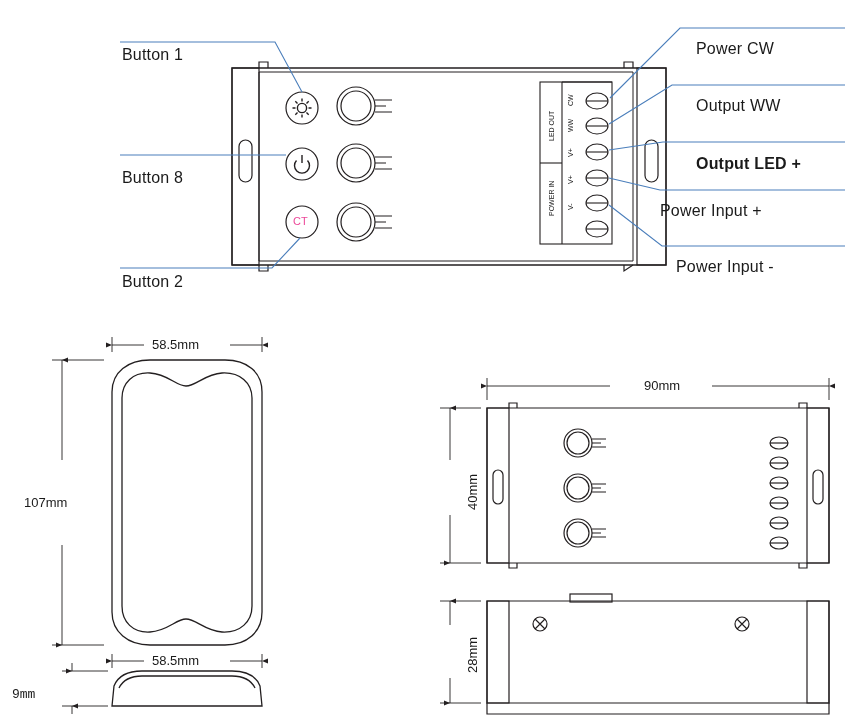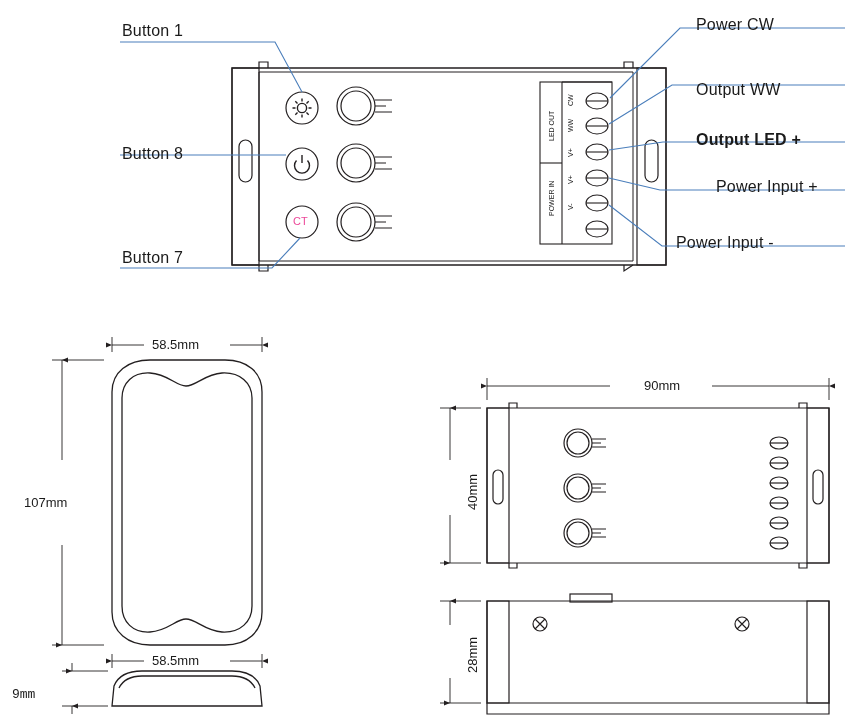--- a/index.html
+++ b/index.html
@@ -12,20 +12,21 @@
     overflow:hidden;
   }
   .stage{position:absolute;left:0;top:0;width:867px;height:719px;}
   svg.layer{position:absolute;left:0;top:0;width:867px;height:719px;}
   .lbl{
     position:absolute;
     font-size:16px;
     color:#1a1a1a;
     white-space:nowrap;
     letter-spacing:.2px;
+    margin-top:24px;
   }
   .dim{
     position:absolute;
     font-size:13px;
     color:#1a1a1a;
     white-space:nowrap;
   }
   .tiny{
     position:absolute;
     font-size:7px;
@@ -251,26 +252,26 @@
     <g stroke="#231f20" fill="none" stroke-width="0.9">
       <line x1="481" y1="601" x2="440" y2="601"></line>
       <line x1="481" y1="703" x2="440" y2="703"></line>
       <line x1="450" y1="601" x2="450" y2="625" marker-start="url(#arrN)"></line>
       <line x1="450" y1="678" x2="450" y2="703" marker-end="url(#arrS)"></line>
     </g>
   </svg>
 
   <div class="lbl" style="left:122px;top:22px;">Button 1</div>
   <div class="lbl" style="left:122px;top:145px;">Button 8</div>
-  <div class="lbl" style="left:122px;top:249px;">Button 7</div>
+  <div class="lbl" style="left:122px;top:249px;">Button 2</div>
 
   <div class="lbl" style="left:696px;top:16px;">Power CW</div>
-  <div class="lbl" style="left:696px;top:81px;">Output WW</div>
+  <div class="lbl" style="left:696px;top:73px;">Output WW</div>
   <div class="lbl" style="left:696px;top:131px;font-weight:bold;">Output LED +</div>
-  <div class="lbl" style="left:716px;top:178px;text-align:center;">Power Input +</div>
+  <div class="lbl" style="left:660px;top:178px;text-align:center;">Power Input +</div>
   <div class="lbl" style="left:676px;top:234px;">Power Input -</div>
 
   <div class="ctbtn" style="left:293px;top:215px;">CT</div>
 
   <div class="tiny rot90" style="left:548px;top:141px;">LED OUT</div>
   <div class="tiny rot90" style="left:548px;top:216px;">POWER IN</div>
 
   <div class="tiny rot90" style="left:567px;top:106px;">CW</div>
   <div class="tiny rot90" style="left:567px;top:132px;">WW</div>
   <div class="tiny rot90" style="left:567px;top:157px;">V+</div>

